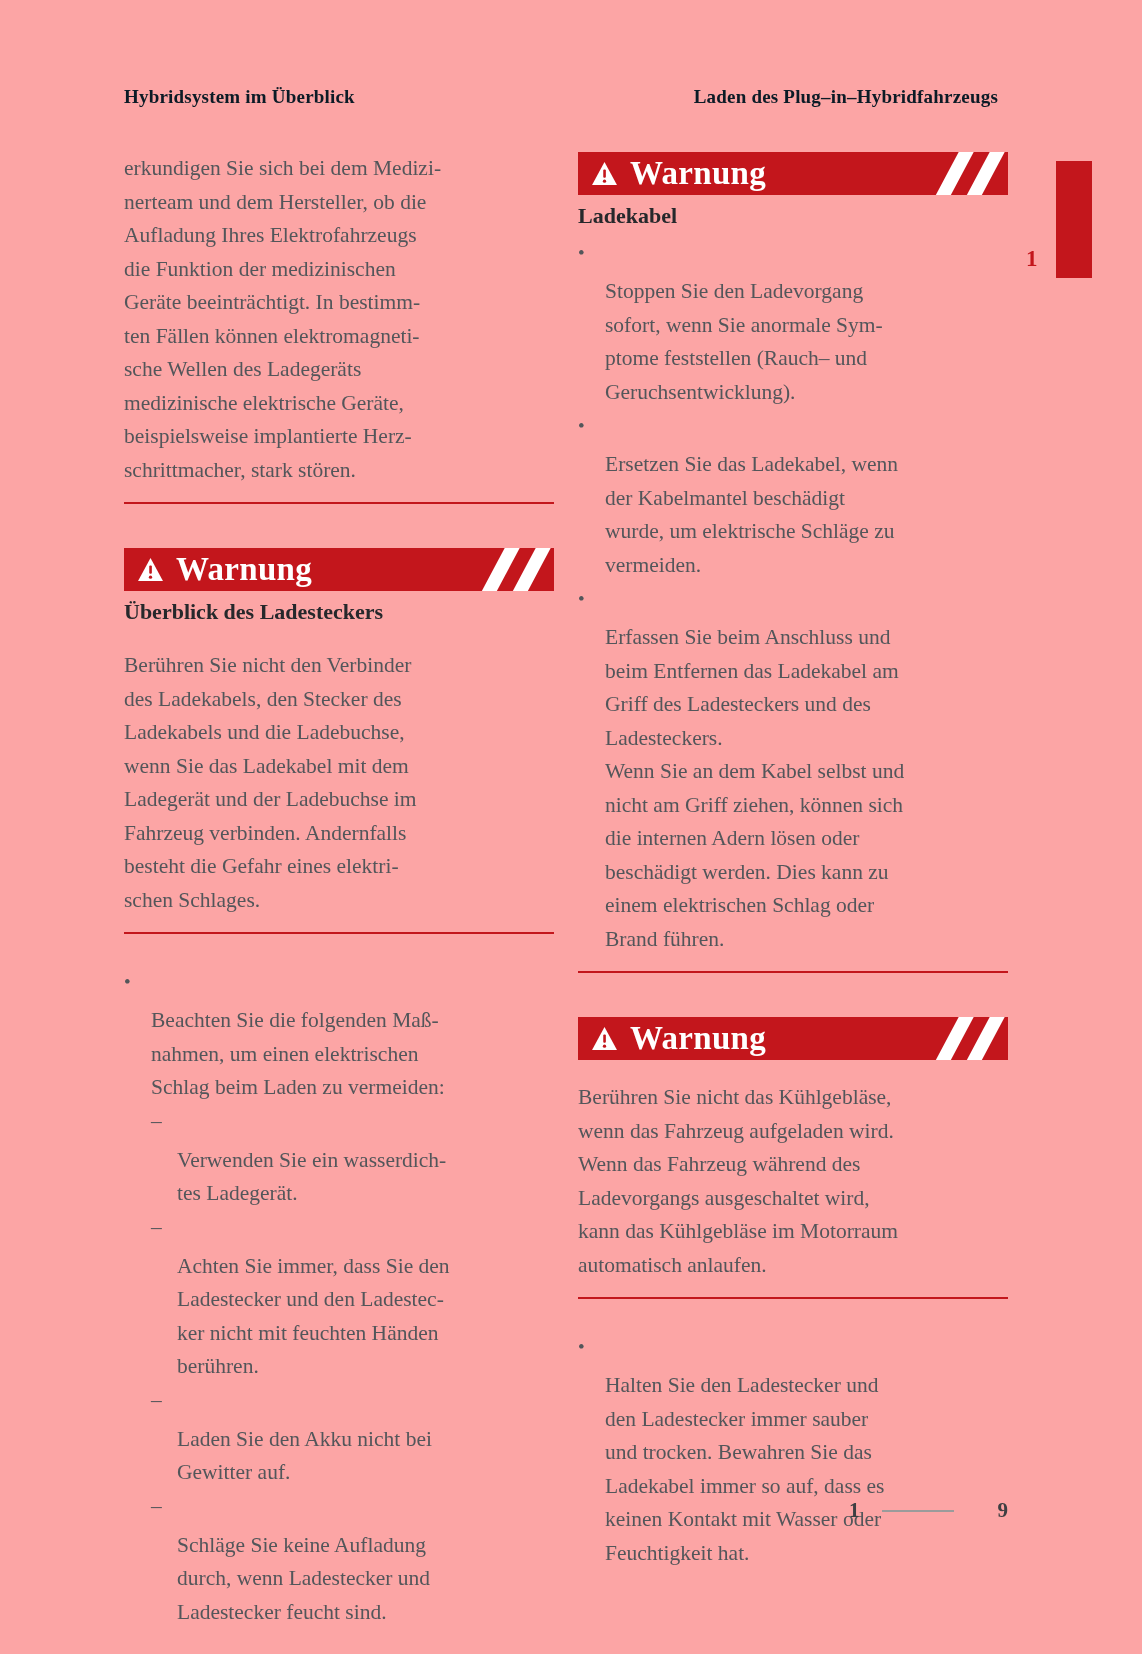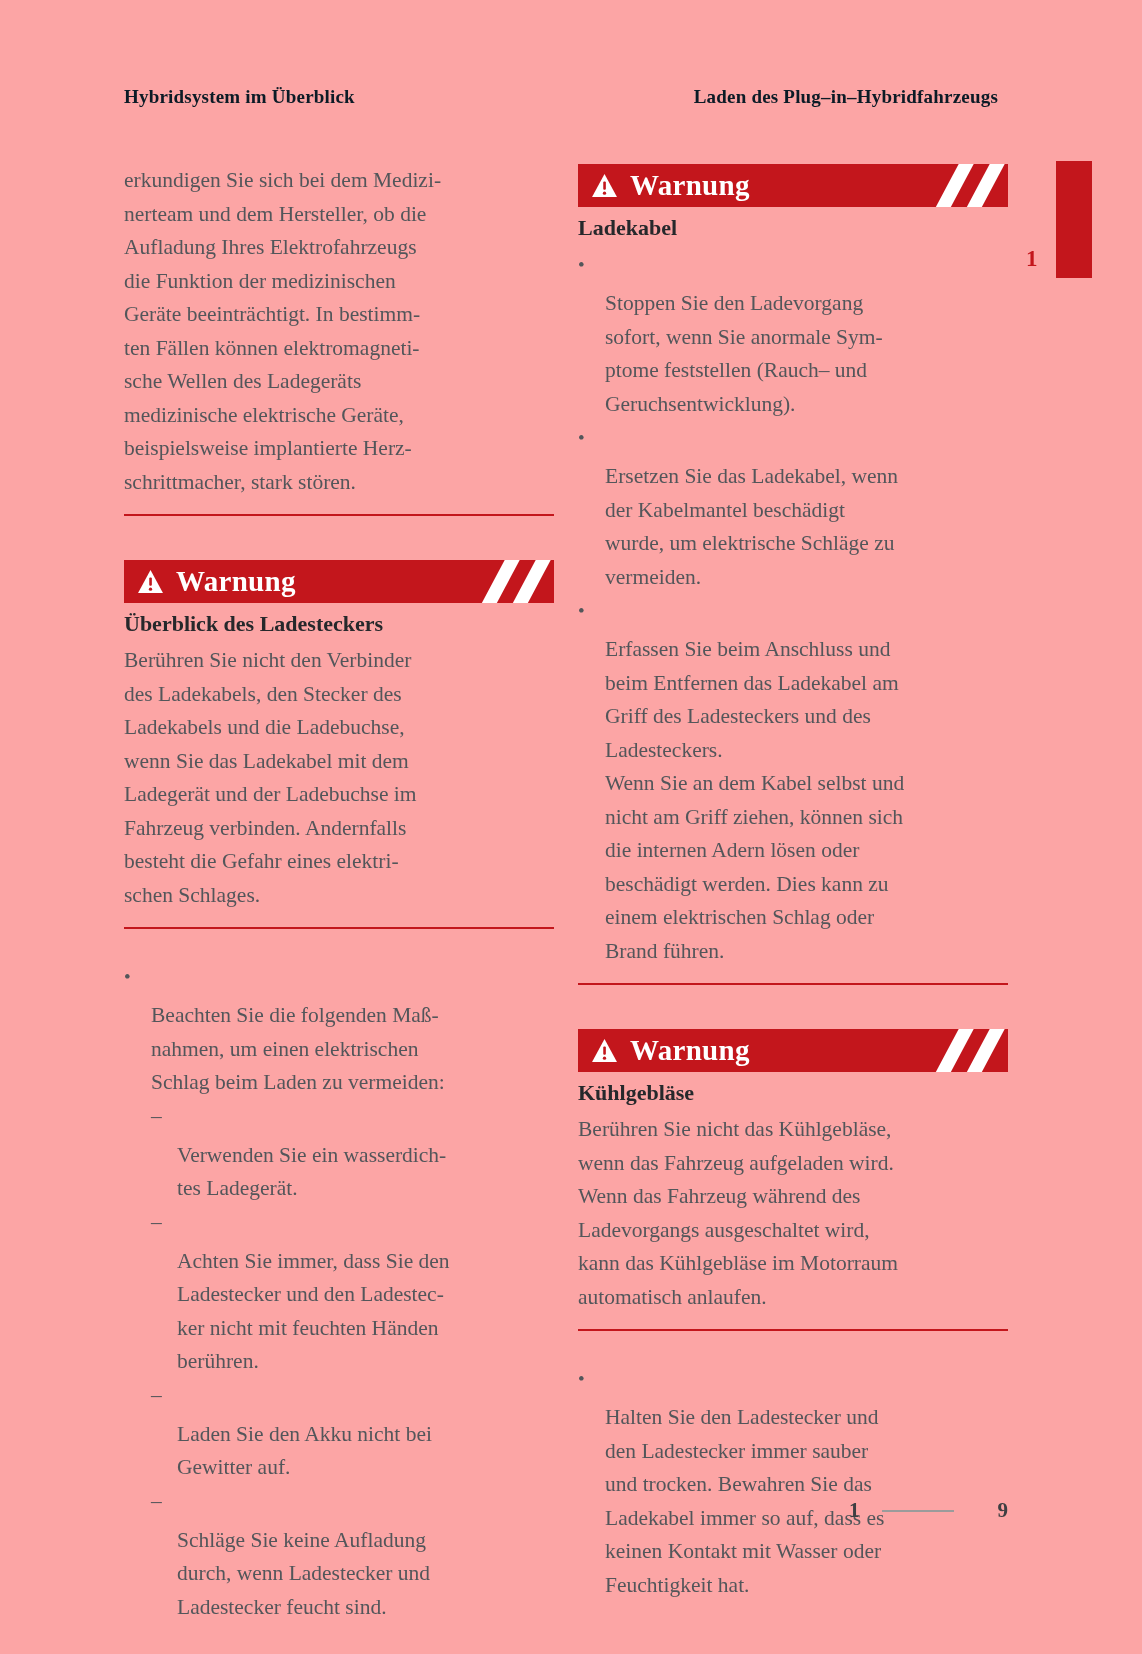--- a/index.html
+++ b/index.html
@@ -48,21 +48,21 @@
     top: 246px;
     left: 1026px;
     color: var(--accent);
     font-size: 23px;
     font-weight: bold;
   }
 
   
   .col {
     position: absolute;
-    top: 164px;
+    top: 152px;
     width: 430px;
     font-size: 21.5px;
     line-height: 33.5px;
   }
   .col-left  { left: 124px; }
   .col-right { left: 578px; }
 
   .pre { white-space: pre-line; }
 
   hr.rule {
@@ -80,21 +80,21 @@
     display: flex;
     align-items: center;
     padding-left: 13px;
     overflow: hidden;
   }
   .warning-banner.first { margin-top: 0; }
   .w-icon { display: inline-flex; width: 27px; height: 25px; flex: none; }
   .w-icon svg { width: 100%; height: 100%; }
   .w-title {
     color: #ffffff;
-    font-size: 29px;
+    font-size: 33px;
     font-weight: bold;
     margin-left: 12px;
     letter-spacing: 0.3px;
   }
   .stripe {
     position: absolute;
     top: -8px;
     height: 60px;
     width: 15px;
     background: #ffffff;
@@ -103,21 +103,21 @@
   .stripe.s1 { right: 46px; }
   .stripe.s2 { right: 15px; }
 
   .w-heading {
     margin-top: 5px;
     font-size: 22px;
     font-weight: bold;
     color: var(--heading-ink);
     line-height: 32px;
   }
-  .w-body { margin-top: 4px; }
+  .w-body { margin-top: 21px; }
 
   
   .list-block { margin-top: 31px; }
   .bullet { display: flex; align-items: flex-start; }
   .bullet .marker {
     width: 27px;
     flex: none;
     font-size: 19px;
     line-height: 33.5px;
   }
@@ -282,21 +282,20 @@
         <svg viewBox="0 0 26 24" aria-hidden="true">
           <path d="M13 1 L25 23 H1 Z" fill="#ffffff"></path>
           <rect x="11.8" y="8.2" width="2.5" height="8" rx="1" fill="#c3161c"></rect>
           <circle cx="13" cy="19.4" r="1.6" fill="#c3161c"></circle>
         </svg>
       </span>
       <span class="w-title">Warnung</span>
       <span class="stripe s1"></span>
       <span class="stripe s2"></span>
     </div>
-    <h3 class="w-heading">Kühlgebläse</h3>
     <p class="pre w-body">Berühren Sie nicht das Kühlgebläse,
 wenn das Fahrzeug aufgeladen wird.
 Wenn das Fahrzeug während des
 Ladevorgangs ausgeschaltet wird,
 kann das Kühlgebläse im Motorraum
 automatisch anlaufen.</p>
     <hr class="rule">
 
     <div class="list-block">
       <div class="bullet">

